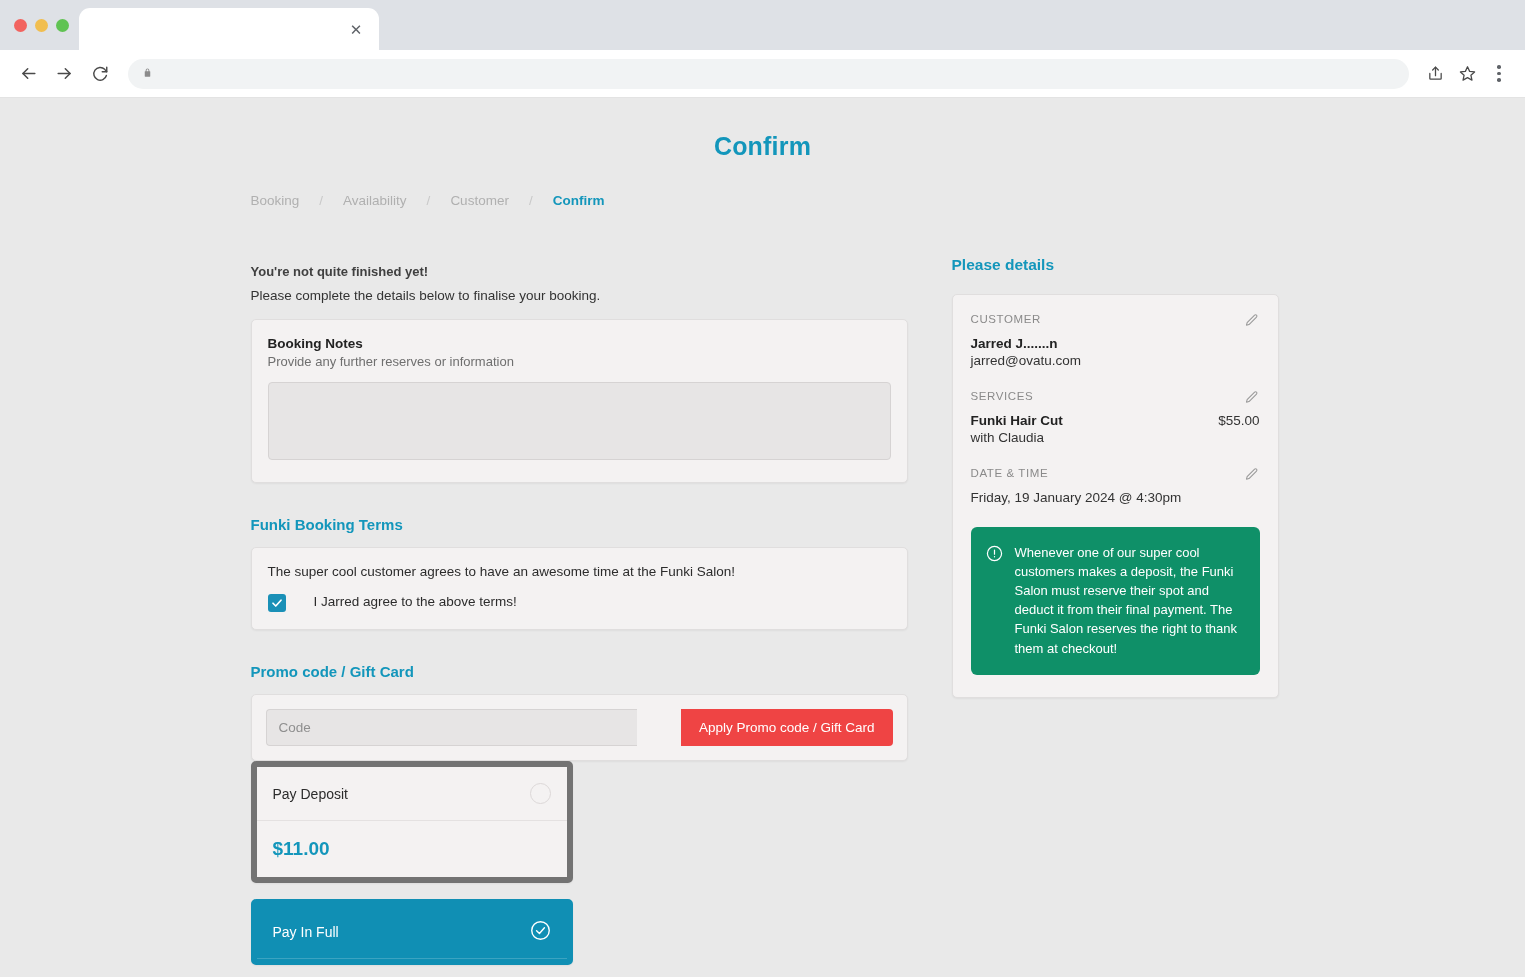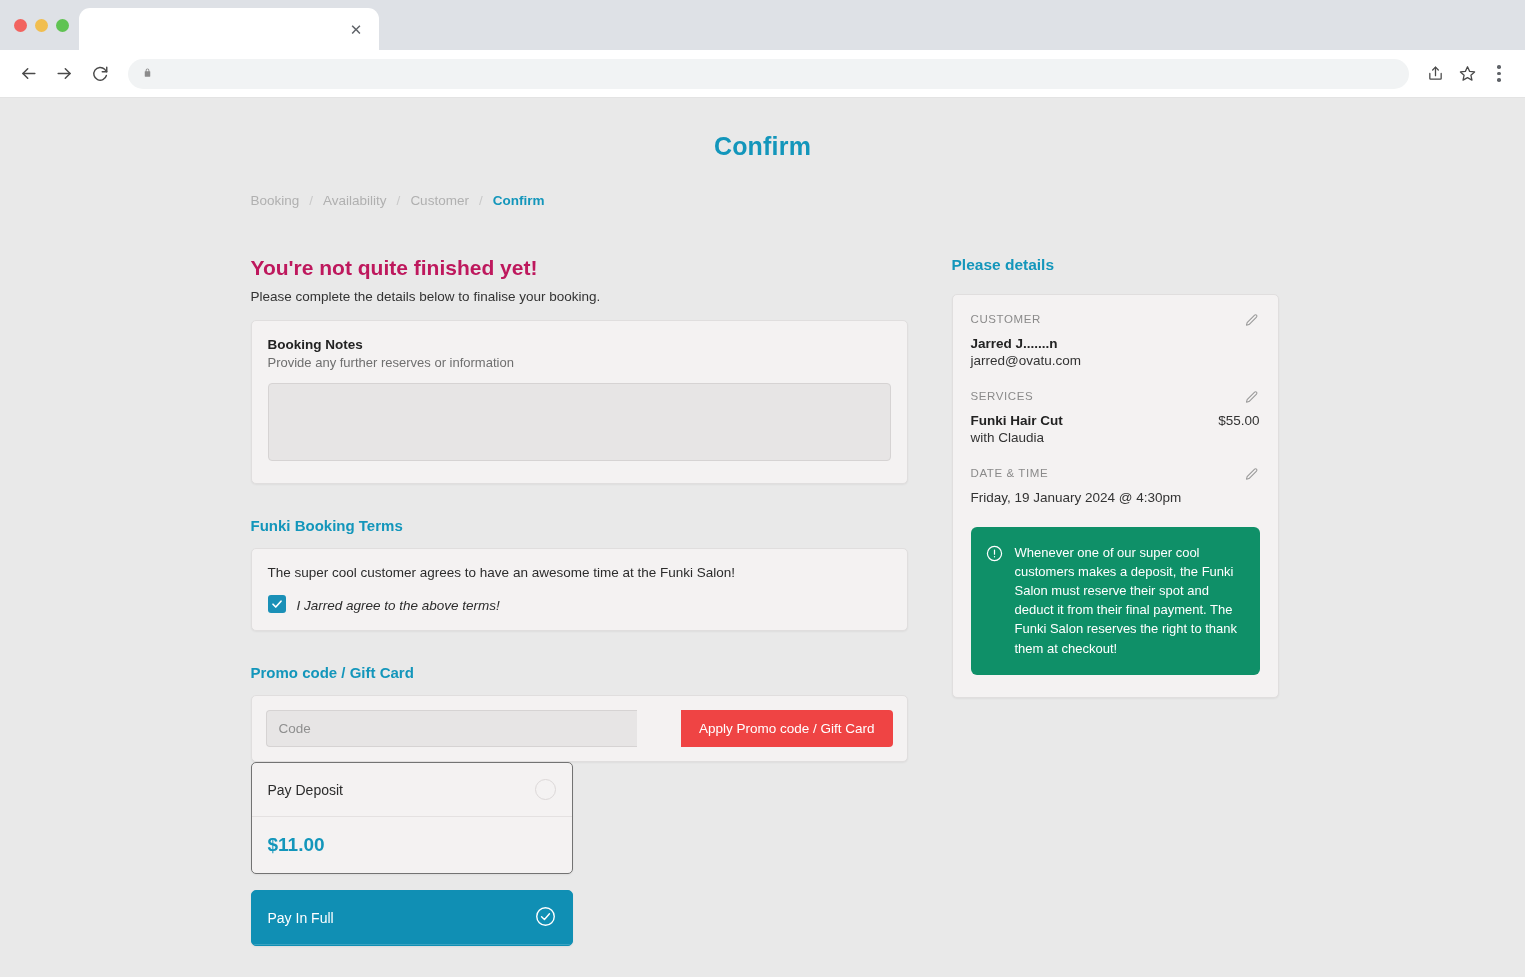--- a/index.html
+++ b/index.html
@@ -99,35 +99,35 @@
     font-size: 25px;
     font-weight: bold;
     letter-spacing: .2px;
     margin: 10px 0 0 0;
   }
 
   .wrap { width: 1100px; margin: 0 auto; padding-left: 38px; }
 
   .breadcrumb {
     display: flex; align-items: center;
-    gap: 10px; font-size: 13.5px;
+    gap: 20px; font-size: 13.5px;
     margin-top: 32px;
     color: #b3b3b3;
   }
   .crumb { color: #b0b0b0; }
   .crumb.active { color: #1396bb; font-weight: bold; }
   .crumb-sep { color: #c9c9c9; }
 
   .cols { display: flex; margin-top: 48px; gap: 44px; }
   .col-main { width: 657px; flex: 0 0 657px; }
   .col-side { width: 327px; flex: 0 0 327px; }
 
   .lead-title {
-    color: #be185d; font-size: 21px; font-weight: bold;
-    margin: 0 0 9px 0;
+    color: #404040; font-size: 13px; font-weight: bold;
+    margin: 8px 0 9px 0;
   }
   .lead-sub { font-size: 13.5px; color: #333; margin: 0 0 16px 0; }
 
   .card {
     background: #f4f2f2;
     border: 1px solid #e0dede;
     border-radius: 5px;
     box-shadow: 0 1px 2px rgba(0,0,0,.05);
   }
 
@@ -146,21 +146,21 @@
     outline: none;
   }
 
   .sect-title {
     color: #1396bb; font-size: 15px; font-weight: bold;
     margin: 33px 0 14px 0;
   }
 
   .terms-card { padding: 16px 16px 17px 16px; }
   .terms-text { font-size: 13.5px; color: #2c2c2c; margin-bottom: 15px; }
-  .terms-row { display: flex; align-items: flex-end; gap: 11px; font-style: italic; }
+  .terms-row { display: flex; align-items: flex-start; gap: 28px; }
   .chk {
     width: 18px; height: 18px; border-radius: 3px;
     background: #1a90b7; display: flex;
     align-items: center; justify-content: center;
     flex: 0 0 18px;
   }
   .terms-agree { font-size: 13.5px; color: #2c2c2c; }
 
   .promo-card { padding: 14px 14px; }
   .promo-row { display: flex; gap: 44px; }
@@ -187,21 +187,21 @@
     cursor: pointer;
     white-space: nowrap;
   }
 
   .pay-grid { display: flex; gap: 16px; flex-wrap: wrap; }
   .pay-card {
     width: 322px; flex: 0 0 322px;
     border-radius: 5px;
     overflow: hidden;
     background: #f4f2f2;
-    border: 1px solid #737373;
+    border: 6px solid #737373;
     box-shadow: 0 1px 2px rgba(0,0,0,.05);
   }
   .pay-card.selected {
     background: #108fb4;
     border-color: #108fb4;
   }
   .pay-head {
     height: 54px; display: flex; align-items: center;
     justify-content: space-between;
     padding: 0 16px;

